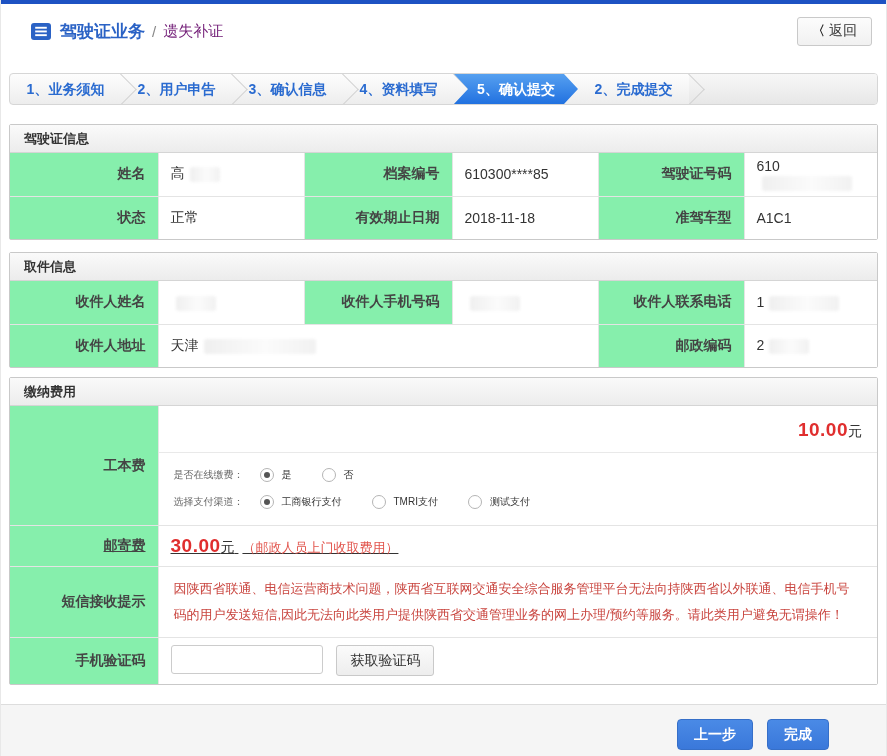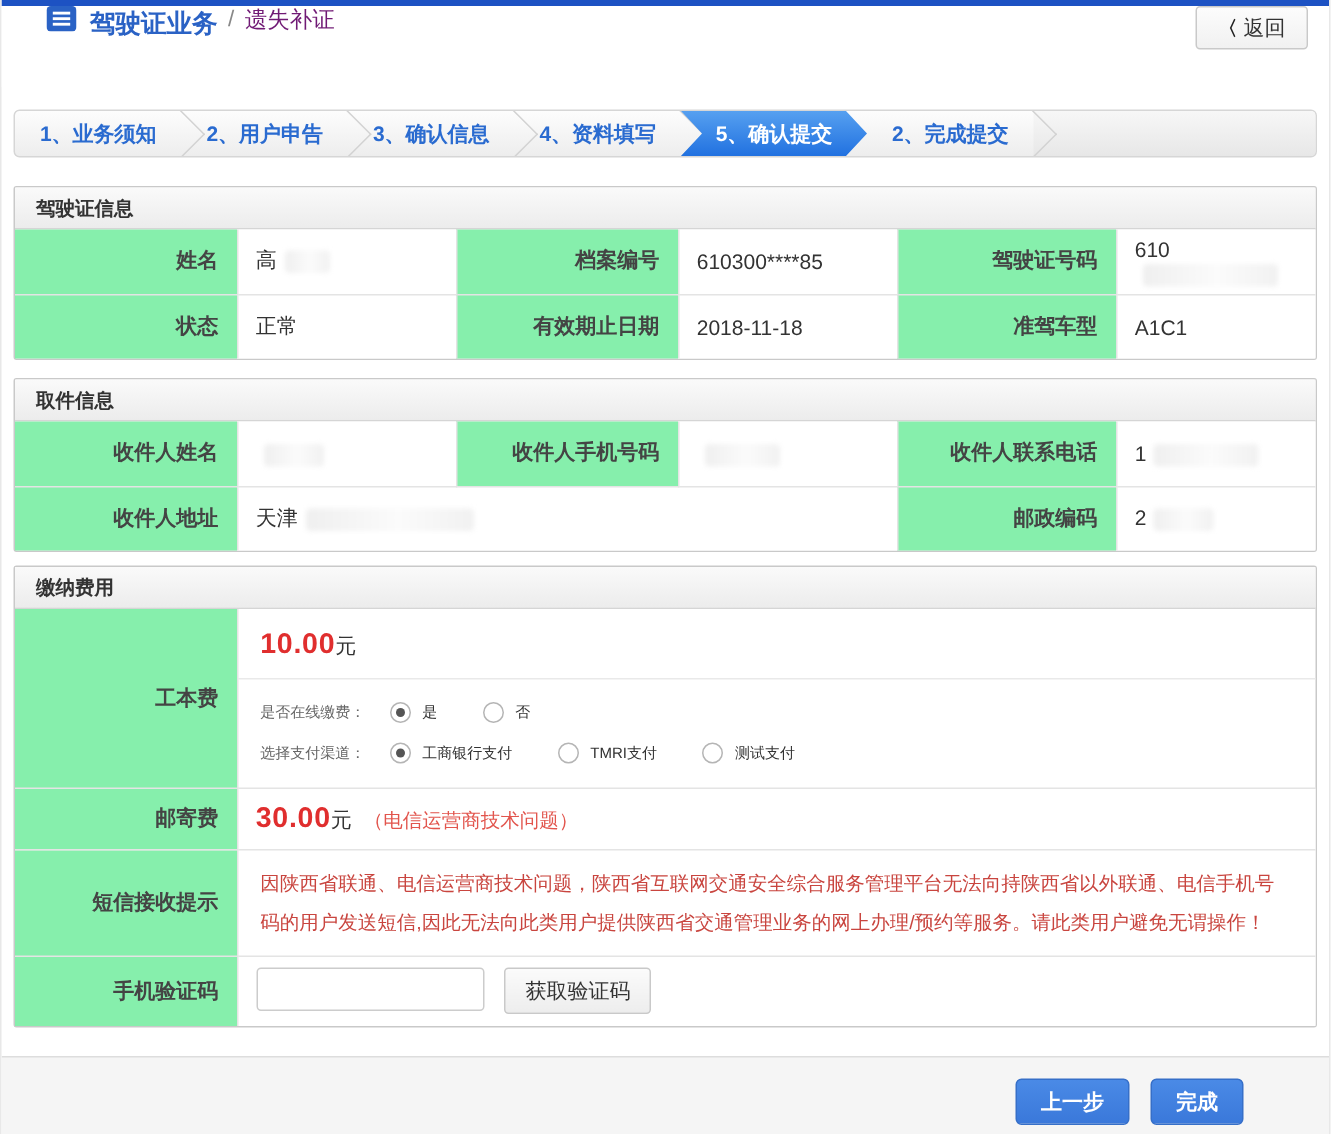--- a/index.html
+++ b/index.html
@@ -5,21 +5,21 @@
   * { margin:0; padding:0; box-sizing:border-box; }
   html,body { width:887px; height:756px; }
   body {
     font-family:"Liberation Sans","DejaVu Sans",sans-serif;
     background:#fff; color:#333; overflow:hidden;
     border-left:1px solid #e8e8e8; border-right:1px solid #e8e8e8;
   }
   .topbar { height:4px; background:#1d52c3; }
 
   
-  .header { height:54px; display:flex; align-items:flex-start; padding:0 14px 0 30px; background:#fff; }
+  .header { height:54px; display:flex; align-items:center; padding:0 14px 0 30px; background:#fff; }
   .hdr-icon { flex:0 0 auto; display:inline-flex; }
   .hdr-title { font-size:17px; font-weight:bold; color:#2a62c5; margin-left:9px; }
   .hdr-divider { font-size:15px; color:#888; margin:0 7px; }
   .hdr-sub { font-size:15px; color:#701a75; }
   .back-btn {
     margin-left:auto; height:29px; padding:0 14px; cursor:pointer;
     background:linear-gradient(#fcfcfc,#f1f1f1); border:1px solid #c9c9c9; border-radius:3px;
     font-size:14px; color:#333; display:inline-flex; align-items:center; gap:4px;
   }
   .back-chevron { font-weight:bold; font-size:13px; color:#222; }
@@ -61,35 +61,35 @@
   td.lbl { background:#86efac; text-align:right; font-weight:bold; color:#444; white-space:nowrap; }
   td.val { background:#fff; color:#333; }
 
   .redact {
     display:inline-block; vertical-align:middle; height:15px; border-radius:3px; margin-left:5px;
     background:linear-gradient(90deg,#efefef,#fbfbfb 55%,#f1f1f1); filter:blur(1.6px);
   }
   .w30{width:30px} .w40{width:40px} .w50{width:50px} .w70{width:70px} .w90{width:90px} .w110{width:112px}
 
   
-  td.pay-content { padding:0; }
+  td.pay-content { padding:0;text-align:right; }
   .fee-line { padding:13px 15px 11px; border-bottom:1px solid #e9e9e9; }
   .amount { color:#e02e2e; font-size:19px; font-weight:bold; letter-spacing:.5px; }
   .unit { font-size:14px; color:#333; }
   .fee-note { font-size:13px; color:#e2554d; margin-left:4px; }
   .radio-block { padding:8px 15px 10px; }
   .radio-line { display:flex; align-items:center; min-height:27px; font-size:10px; }
   .radio-caption { color:#666; margin-right:16px; }
   .radio-option { display:inline-flex; align-items:center; margin-right:30px; color:#333; cursor:pointer; }
   .radio {
     width:14px; height:14px; border:1px solid #b5b5b5; border-radius:50%;
     background:#fff; display:inline-block; position:relative; margin-right:8px; flex:0 0 auto;
   }
   .radio.checked::after { content:""; position:absolute; left:3px; top:3px; right:3px; bottom:3px; background:#555; border-radius:50%; }
-  .simple-row { height:41px; }
+  .simple-row { height:41px;text-decoration:underline; }
   .code-row { height:46px; }
   .code-input { width:152px; height:29px; border:1px solid #ccc; border-radius:3px; padding:0 8px; font-size:14px; color:#333; }
   .code-btn {
     height:31px; padding:0 13px; margin-left:10px; cursor:pointer;
     background:linear-gradient(#fbfbfb,#ededed); border:1px solid #c9c9c9; border-radius:3px;
     font-size:14px; color:#333;
   }
   .notice-cell { padding:9px 15px; }
   .notice { font-size:13px; color:#c9453f; line-height:26px; }
 
@@ -240,21 +240,21 @@
               <span>测试支付</span>
             </label>
           </div>
         </div>
       </td>
     </tr>
     <tr>
       <td class="lbl simple-row">邮寄费</td>
       <td class="val simple-row">
         <span class="amount">30.00</span><span class="unit">元</span>
-        <span class="fee-note">（电信运营商技术问题）</span>
+        <span class="fee-note">（邮政人员上门收取费用）</span>
       </td>
     </tr>
     <tr>
       <td class="lbl">短信接收提示</td>
       <td class="val notice-cell">
         <div class="notice">因陕西省联通、电信运营商技术问题，陕西省互联网交通安全综合服务管理平台无法向持陕西省以外联通、电信手机号码的用户发送短信,因此无法向此类用户提供陕西省交通管理业务的网上办理/预约等服务。请此类用户避免无谓操作！</div>
       </td>
     </tr>
     <tr>
       <td class="lbl code-row">手机验证码</td>

